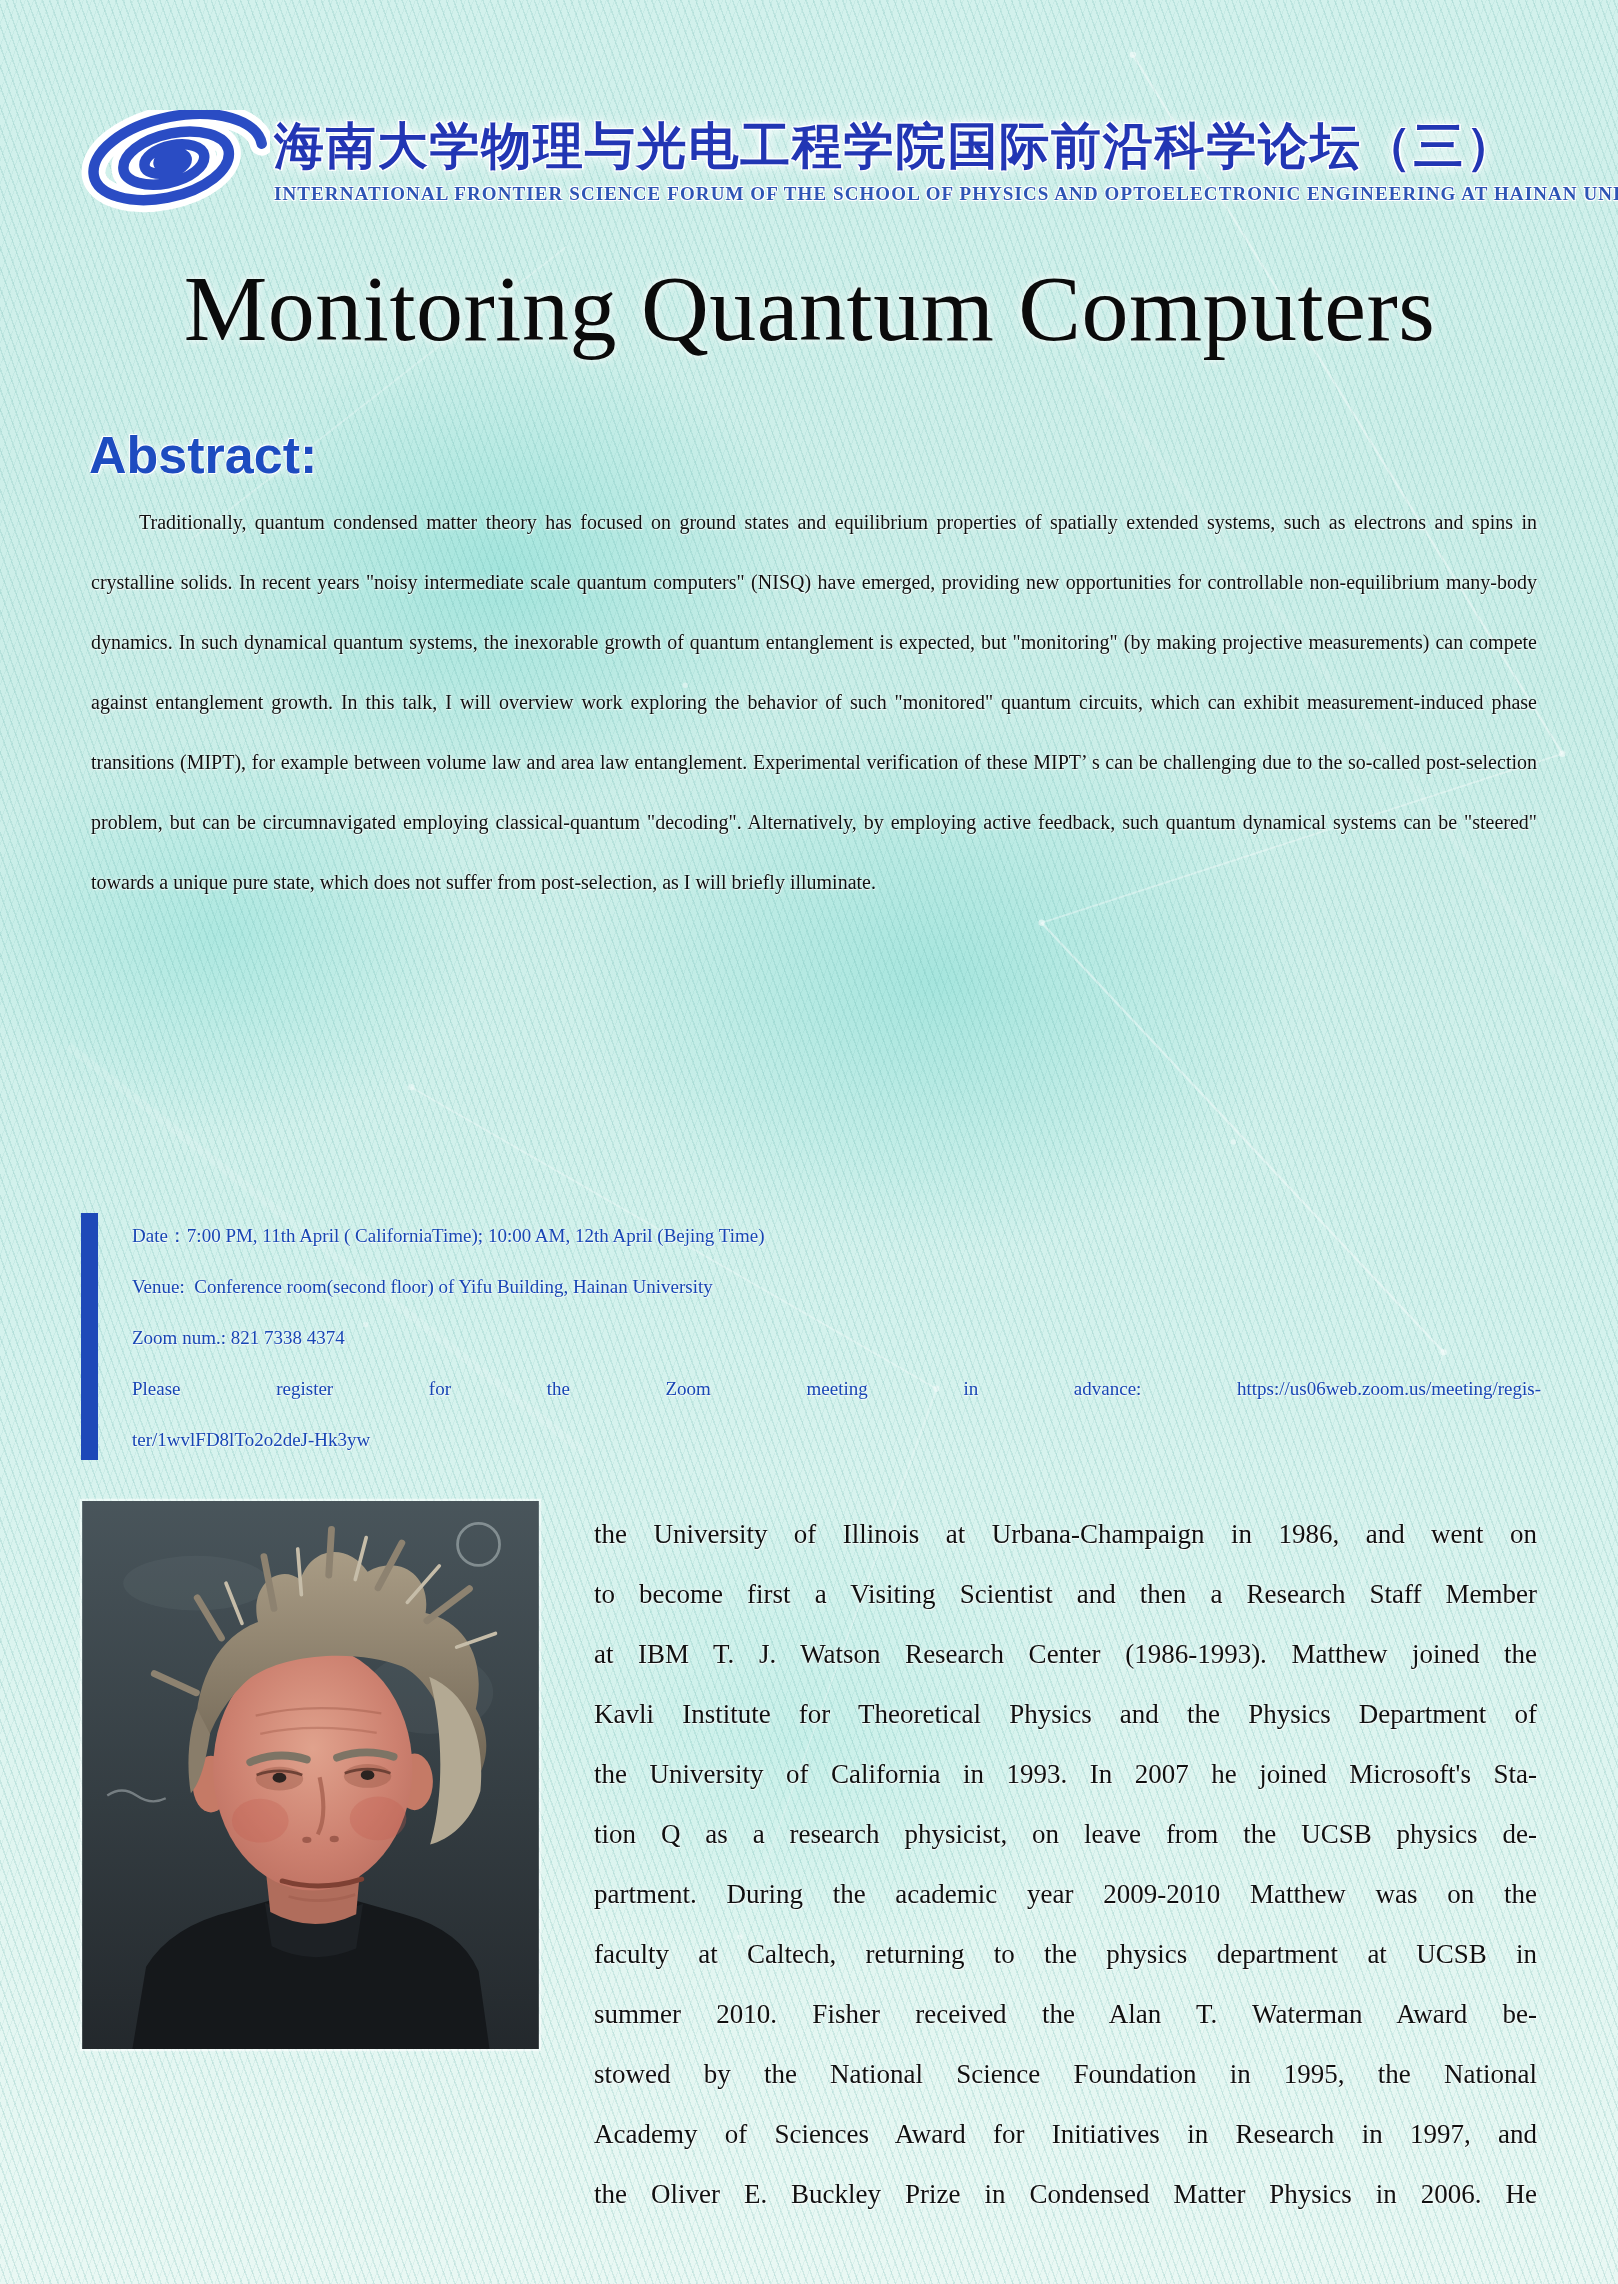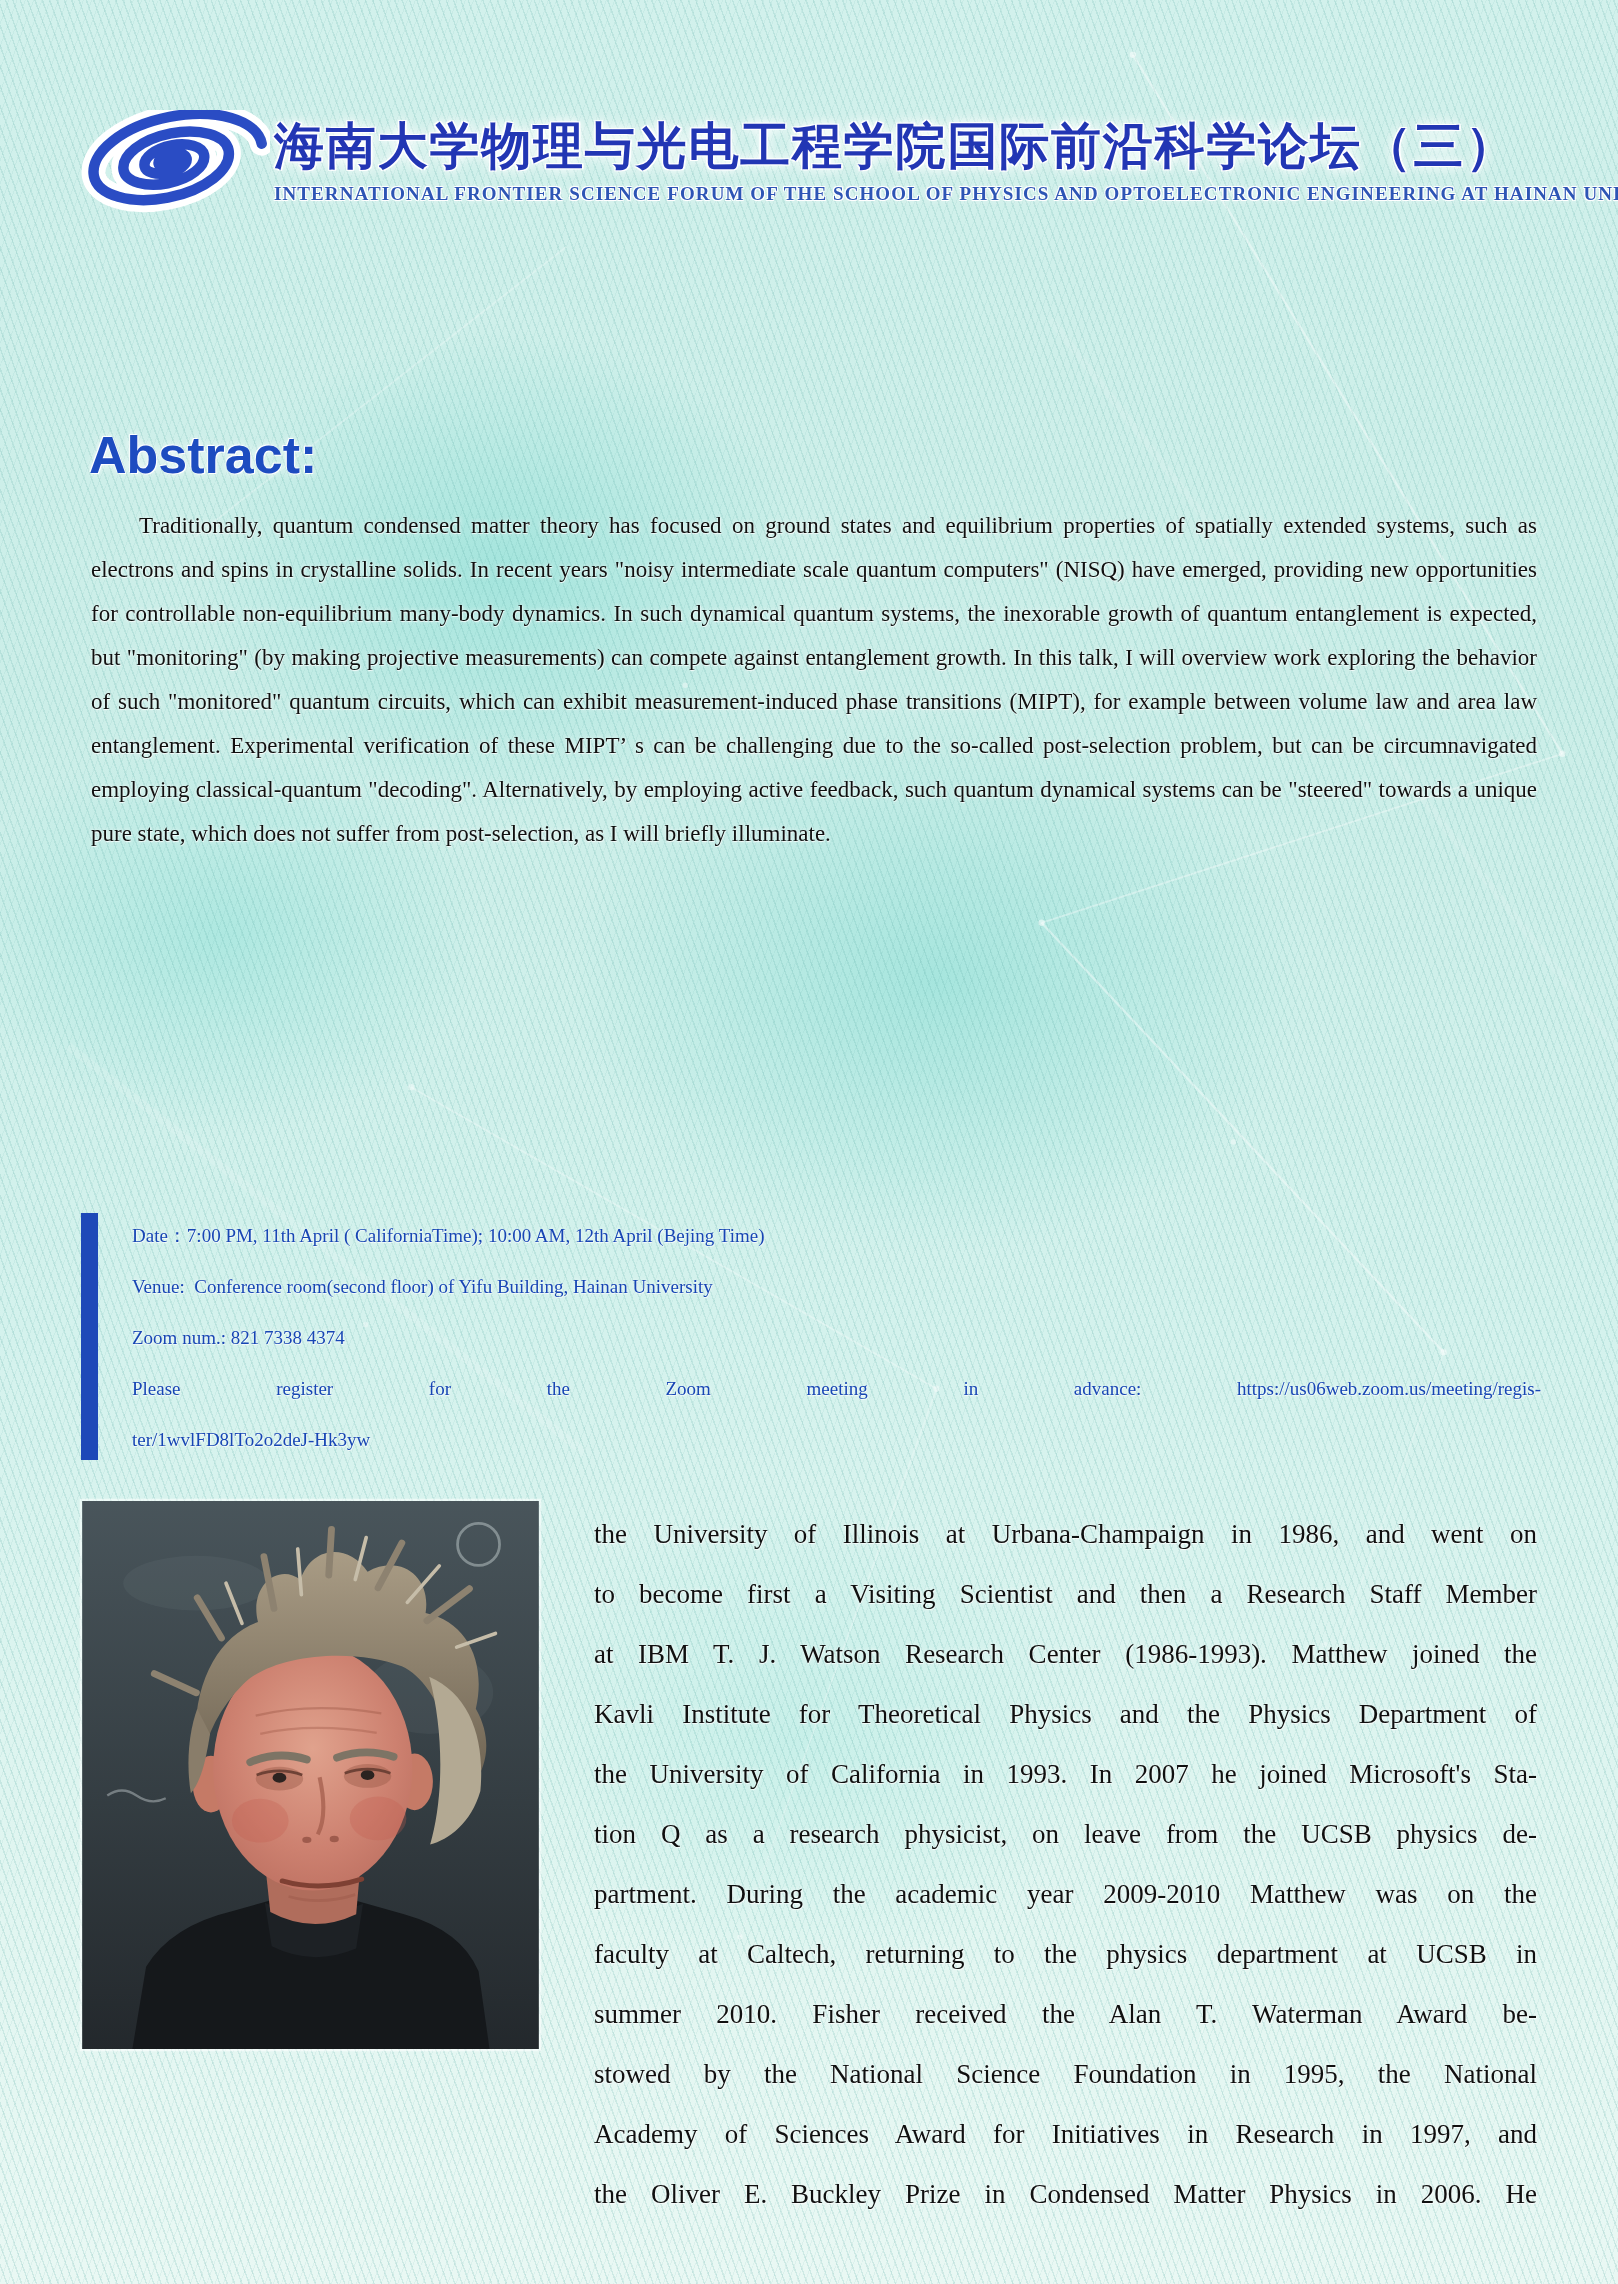--- a/index.html
+++ b/index.html
@@ -64,22 +64,22 @@
     text-shadow: 0 0 6.4px rgba(255,255,255,0.85), 0 0 12px rgba(255,255,255,0.6);
   }
 
   .abstract-h {
     left: 89px; top: 425px;
     font-family: "Liberation Sans", "DejaVu Sans", sans-serif;
     font-size: 52px; font-weight: bold; color: #1d4cc0;
     text-shadow: 0.9px 0.9px 0 #fff, -0.9px -0.9px 0 #fff, 0 0 8.2px #fff;
   }
   .abstract-body {
-    left: 91px; top: 504px; width: 1446px;
-    font-size: 23px; line-height: 44px; color: #101010;
+    left: 91px; top: 492px; width: 1446px;
+    font-size: 20px; line-height: 60px; color: #101010;
     text-align: justify; text-indent: 48px;
     text-shadow: 0 0 4.6px rgba(255,255,255,0.9), 0.5px 0.5px 0 rgba(255,255,255,0.7);
   }
 
   .info-bar {
     left: 81px; top: 1213px; width: 17.4px; height: 247px;
     background: #1e49b8;
   }
   .info-lines {
     left: 132px; top: 1210px; width: 1409px;
@@ -143,20 +143,21 @@
     <svg viewBox="0 0 420 230" width="192" height="105">
       <g transform="translate(205,112) rotate(-11) scale(1.95,1)" fill="none" stroke-linecap="round">
         <path d="M -5 0 a 5 5 0 1 1 10 0 a 10 10 0 1 1 -20 0 a 16 16 0 1 1 32 0 a 24 24 0 1 1 -48 0 a 34 34 0 1 1 68 0 a 46 46 0 1 1 -92 0 a 60 60 0 1 1 120 0 a 77 77 0 1 1 -154 0 a 96 96 0 1 1 192 0" stroke="#ffffff" stroke-width="24" vector-effect="non-scaling-stroke"></path>
         <path d="M -5 0 a 5 5 0 1 1 10 0 a 10 10 0 1 1 -20 0 a 16 16 0 1 1 32 0 a 24 24 0 1 1 -48 0 a 34 34 0 1 1 68 0 a 46 46 0 1 1 -92 0 a 60 60 0 1 1 120 0 a 77 77 0 1 1 -154 0 a 96 96 0 1 1 192 0" stroke="#2a4cc4" stroke-width="10.5" vector-effect="non-scaling-stroke"></path>
       </g>
     </svg>
   </div>
   <div class="layer cn-title">海南大学物理与光电工程学院国际前沿科学论坛（三）</div>
   <div class="layer en-subtitle">INTERNATIONAL FRONTIER SCIENCE FORUM OF THE SCHOOL OF PHYSICS AND OPTOELECTRONIC ENGINEERING AT HAINAN UNIVERSITY (3RD)</div>
 
+  <div class="layer main-title">Monitoring Quantum Computers</div>
 
   <div class="layer abstract-h">Abstract:</div>
   <div class="layer abstract-body">Traditionally, quantum condensed matter theory has focused on ground states and equilibrium properties of spatially extended systems, such as electrons and spins in crystalline solids. In recent years "noisy intermediate scale quantum computers" (NISQ) have emerged, providing new opportunities for controllable non-equilibrium many-body dynamics. In such dynamical quantum systems, the inexorable growth of quantum entanglement is expected, but "monitoring" (by making projective measurements) can compete against entanglement growth. In this talk, I will overview work exploring the behavior of such "monitored" quantum circuits, which can exhibit measurement-induced phase transitions (MIPT), for example between volume law and area law entanglement. Experimental verification of these MIPT’ s can be challenging due to the so-called post-selection problem, but can be circumnavigated employing classical-quantum "decoding". Alternatively, by employing active feedback, such quantum dynamical systems can be "steered" towards a unique pure state, which does not suffer from post-selection, as I will briefly illuminate.</div>
 
   <div class="layer info-bar"></div>
   <div class="layer info-lines">
     <div class="info-line">Date：7:00 PM, 11th April ( CaliforniaTime); 10:00 AM, 12th April (Bejing Time)</div>
     <div class="info-line">Venue:  Conference room(second floor) of Yifu Building, Hainan University</div>
     <div class="info-line">Zoom num.: 821 7338 4374</div>
     <div class="info-line fit">Please register for the Zoom meeting in advance: https://us06web.zoom.us/meeting/regis-</div>

